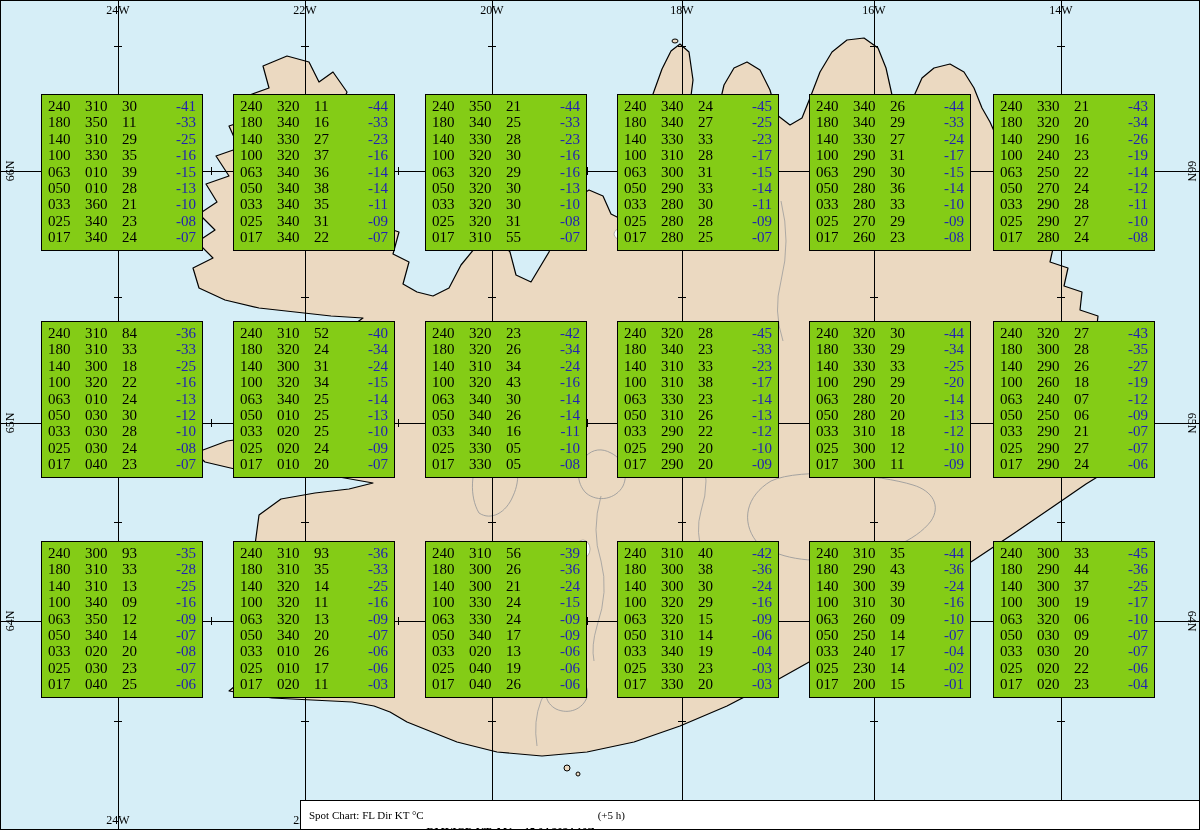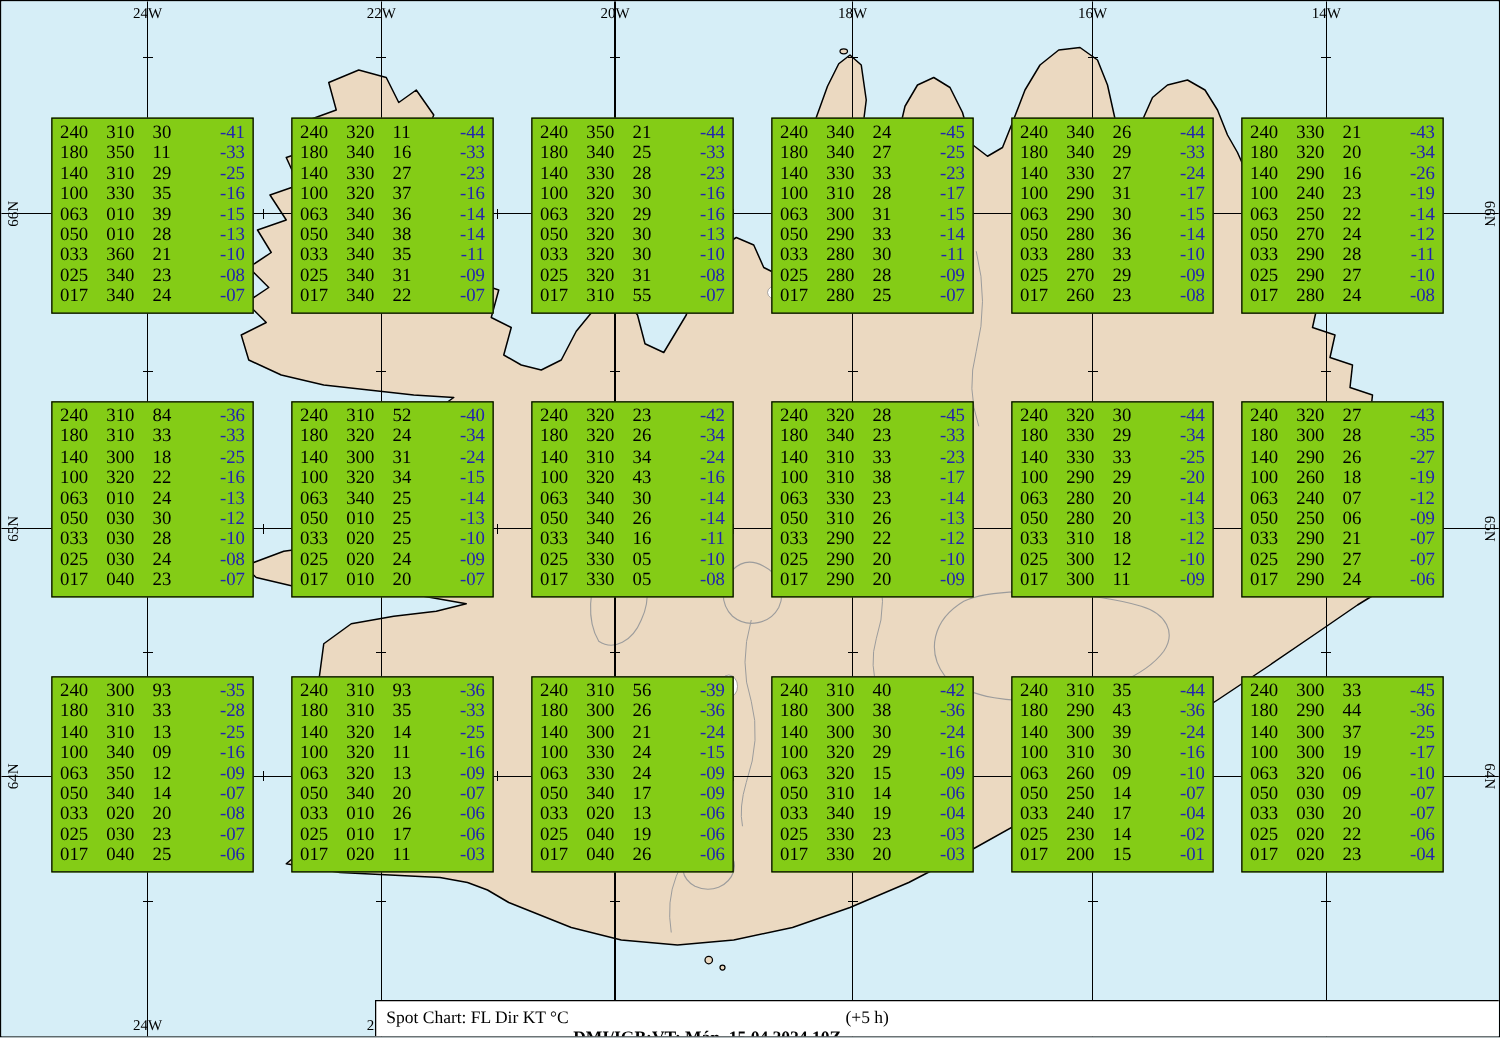--- a/index.html
+++ b/index.html
@@ -25,21 +25,21 @@
   }
   .spot-row{display:flex;height:16.4px;line-height:16.4px;white-space:pre;}
   .c-fl{width:37px;}
   .c-dir{width:37px;}
   .c-kt{width:32px;}
   .c-tmp{flex:1;text-align:right;color:var(--temp-color);}
   .status-bar{
     position:absolute;left:299px;top:799px;width:901px;height:30px;box-sizing:border-box;
     background:#fff;border:1px solid #000;z-index:4;
     display:flex;align-items:center;padding-left:8px;
-    font-size:14px;color:#000;white-space:pre;
+    font-size:11px;color:#000;white-space:pre;
   }
   .status-bar .b{font-weight:bold;margin-top:32px;}
 </style>
 </head>
 <body>
 
 <div id="stage" style="--temp-color: #2222b2;">
 
   <svg id="map-svg" width="1200" height="830" viewBox="0 0 1200 830">
     <rect id="ocean" x="0" y="0" width="1200" height="830" fill="#d6eef7"></rect>

